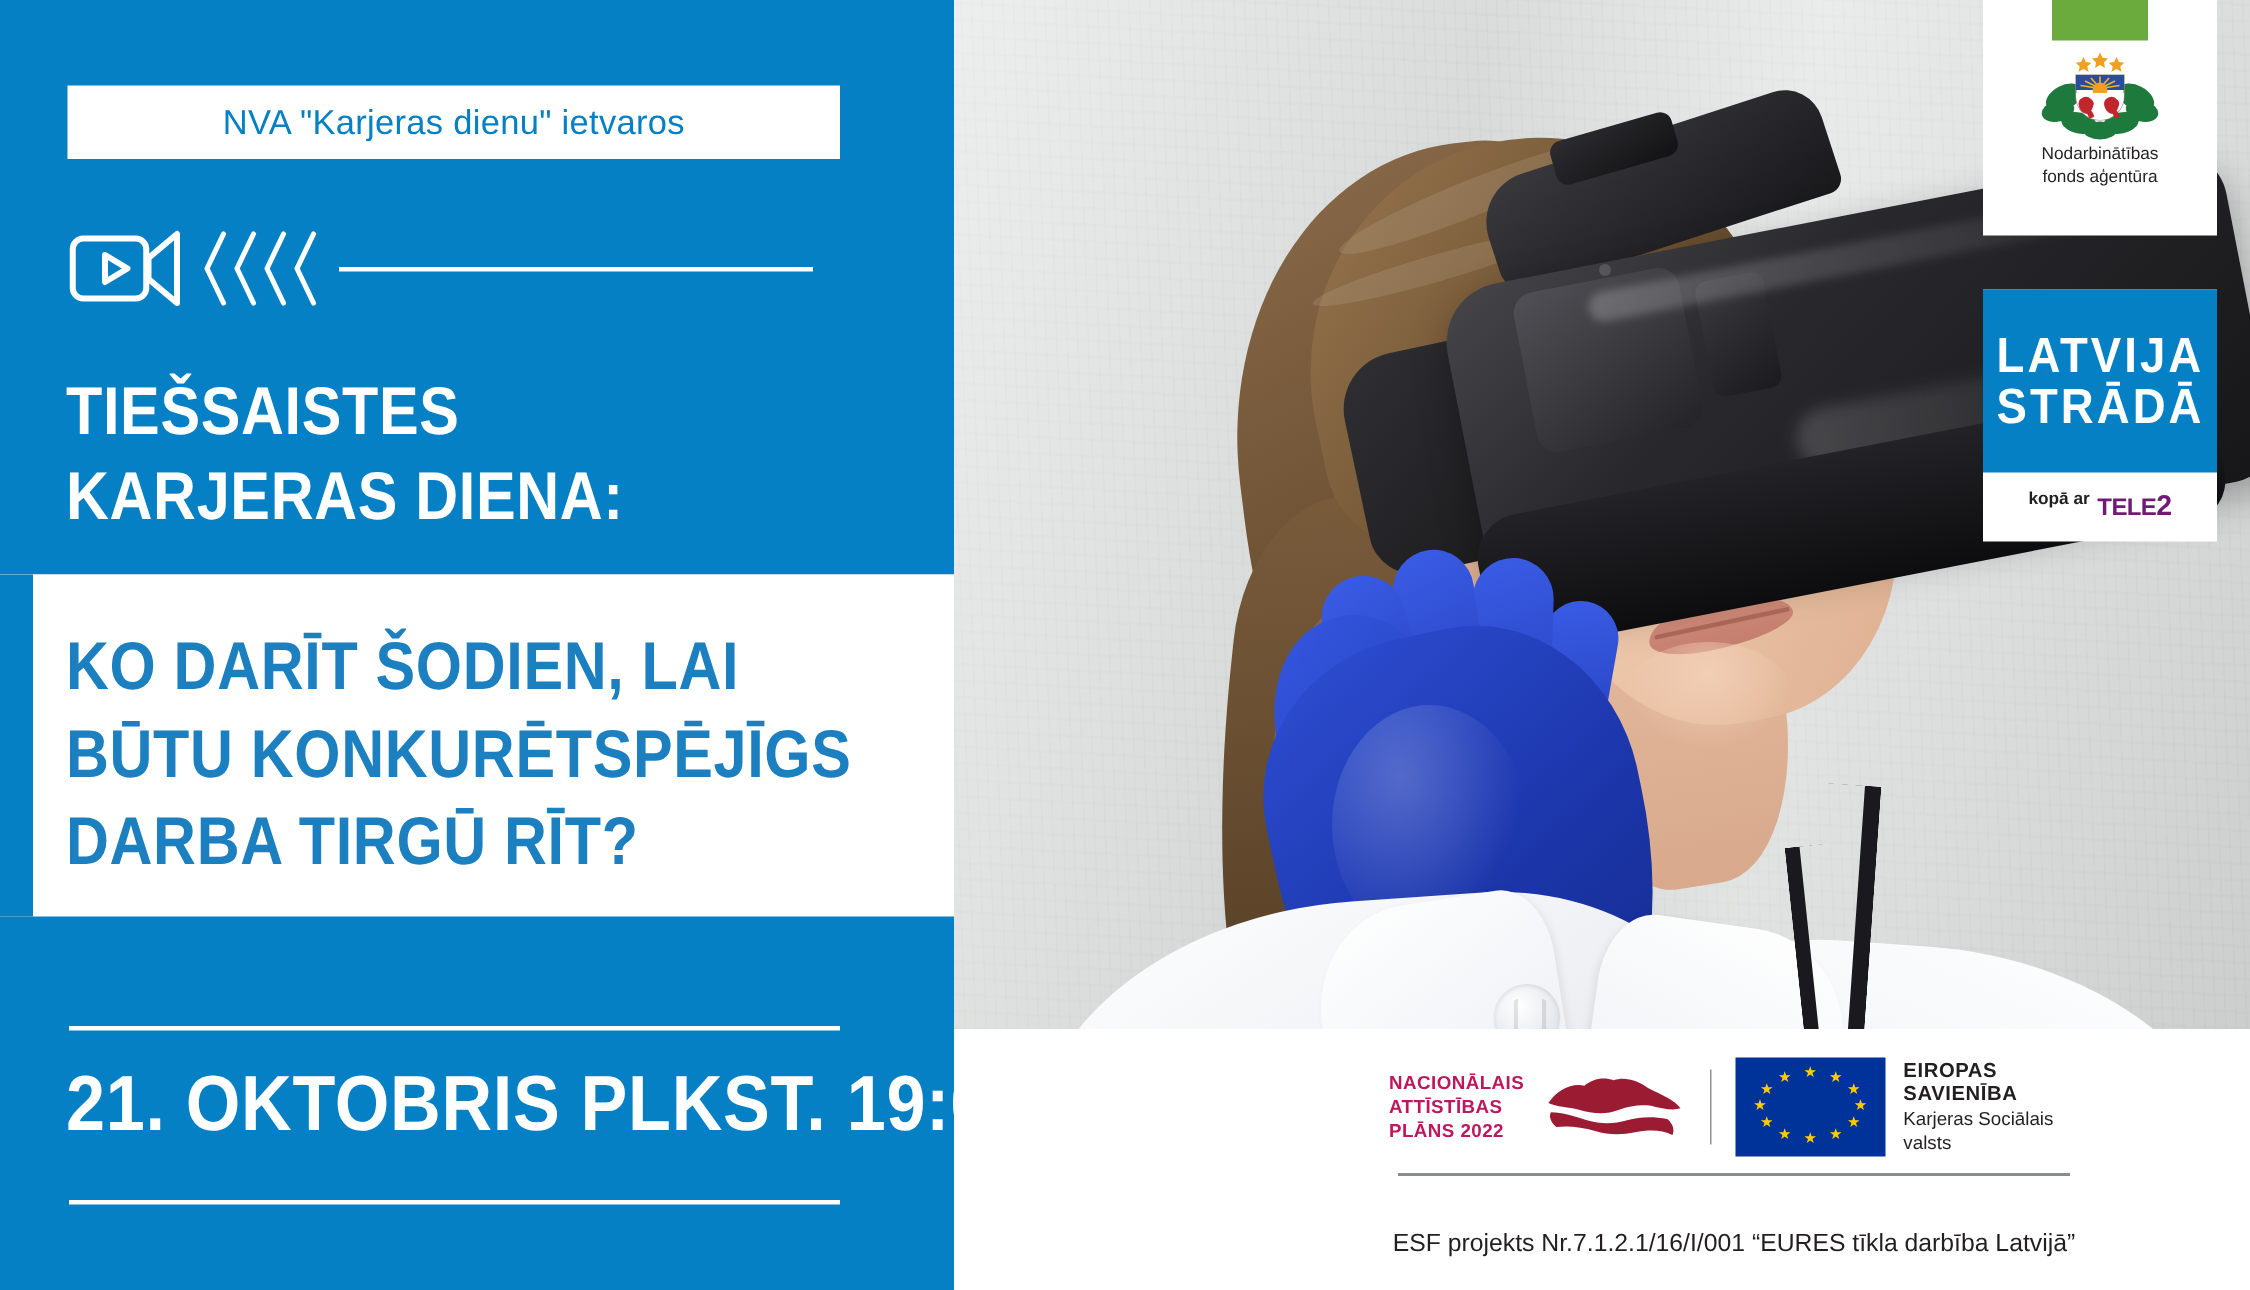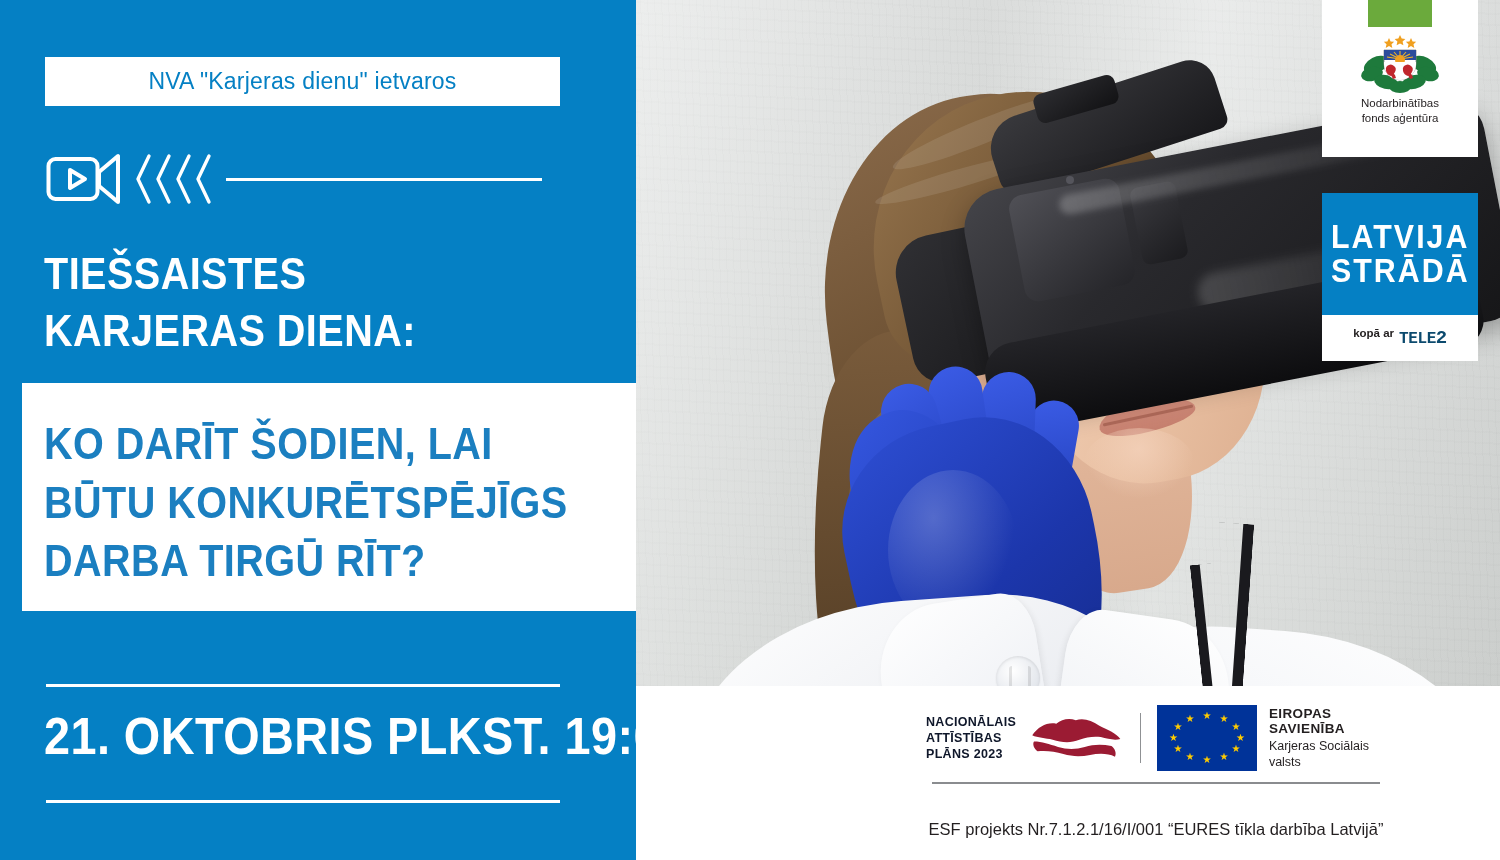--- a/index.html
+++ b/index.html
@@ -366,36 +366,36 @@
     letter-spacing:2.2px;
     font-family:"Liberation Sans Narrow","Liberation Sans", sans-serif;
     transform:scaleX(0.92);
   }
   .ls-foot {
     position:absolute; left:0; top:122px; width:156px; height:46px;
     display:flex; align-items:flex-start; justify-content:center; gap:5px;margin-top:12px;
   }
   .ls-kopa { font-size:11.5px; color:#231f20; font-family:"Liberation Sans", sans-serif; font-weight:bold; }
   .ls-tele2 {
-    font-size:16px; color:#0c4a6e; font-weight:bold; letter-spacing:-0.4px;
-    font-family:Liberation Mono, monospace;
+    font-size:16px; color:#701a75; font-weight:bold; letter-spacing:-0.4px;
+    font-family:Liberation Sans, sans-serif;
   }
   .ls-tele2 .t2 { font-size:19px; }
 
   
   .footer {
     position:absolute; left:636px; top:686px; width:864px; height:174px;
     background:#ffffff;
   }
   .footer-logos {
     position:absolute; left:290px; top:20px; width:470px; height:64px;
     display:flex; align-items:center;
   }
   .nap-text {
-    color:#0f172a; font-size:12.5px; font-weight:bold; line-height:1.28;
+    color:#be185d; font-size:12.5px; font-weight:bold; line-height:1.28;
     letter-spacing:0.3px; font-family:"Liberation Sans", sans-serif;
     white-space:nowrap;
   }
   .nap-map { width:110px; height:58px; margin-left:10px; }
   .fdivider { width:1px; height:50px; background:#8f9194; margin:0 16px; }
   .eu-flag {
     width:100px; height:66px; background:#003399; position:relative; flex:0 0 auto;
   }
   .eu-star {
     position:absolute; color:#FFCC00; font-size:10px; line-height:10px;
@@ -586,21 +586,21 @@
       <span class="ls-kopa">kopā ar</span>
       <span class="ls-tele2"><span>TELE</span><span class="t2">2</span></span>
     </div>
   </div>
 
   <div class="footer">
     <div class="footer-logos">
       <div class="nap-text">
         <div>NACIONĀLAIS</div>
         <div>ATTĪSTĪBAS</div>
-        <div>PLĀNS 2023</div>
+        <div>PLĀNS 2022</div>
       </div>
       <svg class="nap-map" viewBox="0 0 110 58">
         <path d="M7 26 C14 16 24 11 34 13 C40 8 48 6 56 9 C64 6 74 9 82 15 C92 20 102 24 106 30
                  C100 32 92 30 84 28 C76 27 68 28 60 31 C50 35 40 34 30 31 C22 29 13 29 7 26 Z" fill="#9B1B33"></path>
         <path d="M9 33 C18 33 26 36 36 39 C46 42 56 42 66 39 C76 36 86 36 96 38 C100 41 102 46 100 50
                  C92 46 82 46 72 48 C62 50 52 50 42 47 C32 44 22 43 13 44 C9 41 7 36 9 33 Z" fill="#9B1B33"></path>
       </svg>
       <div class="fdivider"></div>
       <div class="eu-flag">
         <span class="eu-star" style="left:50%;top:16%">★</span>

